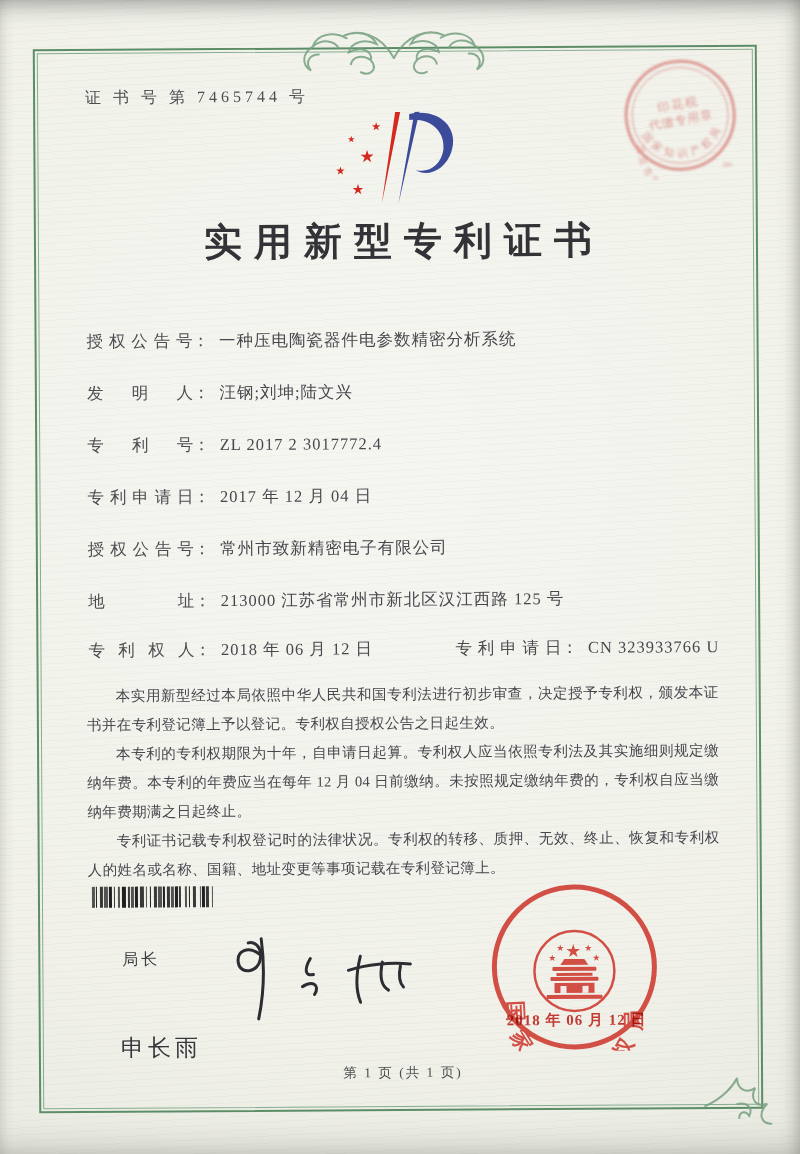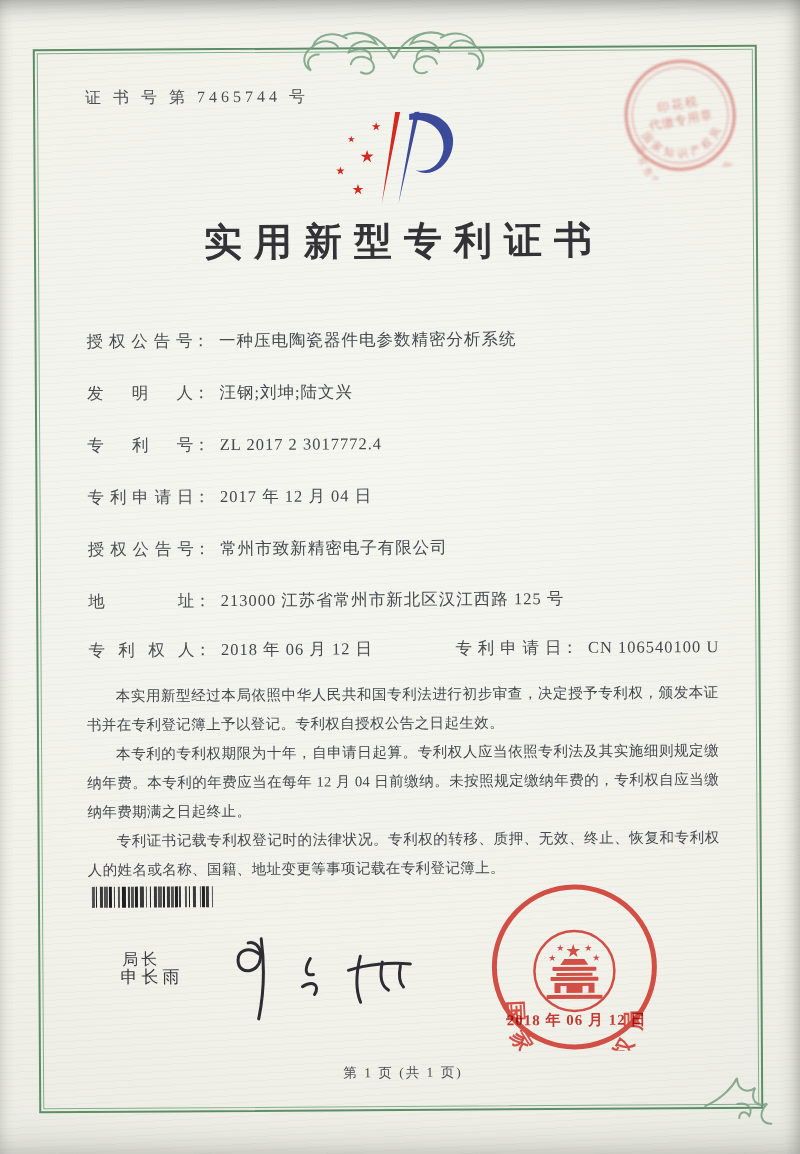--- a/index.html
+++ b/index.html
@@ -32,21 +32,21 @@
   .fvalue{letter-spacing:1px;}
   .grant-pair2{position:absolute;left:367px;top:0;}
   .paras{position:absolute;left:86px;top:680px;width:632px;font-size:14.5px;
     line-height:29px;color:#45474d;text-align:justify;letter-spacing:.4px;}
   .paras p{margin:0;text-indent:2em;}
   .barcode{position:absolute;left:90px;top:885px;width:220px;height:21px;
     font-size:0;white-space:nowrap;}
   .barcode span{display:inline-block;height:100%;vertical-align:top;}
   .bar{background:#1d1d1f;}
   .sig-title{position:absolute;left:120px;top:948px;font-size:16px;color:#3c3e42;letter-spacing:3px;}
-  .sig-name{position:absolute;left:118px;top:964px;font-size:17px;color:#35373b;letter-spacing:4px;}
+  .sig-name{position:absolute;left:118px;top:1031px;font-size:23px;color:#35373b;letter-spacing:4px;}
   .signature{position:absolute;left:212px;top:928px;}
   .seal{position:absolute;left:488px;top:884px;mix-blend-mode:multiply;opacity:.9;}
   .seal-date{position:absolute;left:504px;top:1012px;font-size:15px;color:#c23a31;
     letter-spacing:1px;font-weight:bold;mix-blend-mode:multiply;}
   .stamp{position:absolute;left:624px;top:58px;filter:blur(1.1px);opacity:.8;
     transform:rotate(-10deg);mix-blend-mode:multiply;}
   .footer{position:absolute;left:0;top:1064px;width:100%;text-align:center;
     font-size:13.5px;color:#4a4c4e;letter-spacing:2px;}
   svg text{font-family:"Liberation Serif","DejaVu Serif",serif;}
 </style>
@@ -108,21 +108,21 @@
         <div class="frow"><span class="flabel">专利号</span><span class="fcolon">：</span><span class="fvalue">ZL 2017 2 3017772.4</span></div>
         <div class="frow"><span class="flabel">专利申请日</span><span class="fcolon">：</span><span class="fvalue">2017 年 12 月 04 日</span></div>
         <div class="frow"><span class="flabel">授权公告号</span><span class="fcolon">：</span><span class="fvalue">常州市致新精密电子有限公司</span></div>
         <div class="frow"><span class="flabel">地址</span><span class="fcolon">：</span><span class="fvalue">213000 江苏省常州市新北区汉江西路 125 号</span></div>
       </div>
 
     <div class="fields" style="top:637px">
       <div class="frow">
         <span class="flabel">专利权人</span><span class="fcolon">：</span><span class="fvalue">2018 年 06 月 12 日</span>
         <span class="grant-pair2">
-          <span class="flabel">专利申请日</span><span class="fcolon">：</span><span class="fvalue">CN 106540100 U</span>
+          <span class="flabel">专利申请日</span><span class="fcolon">：</span><span class="fvalue">CN 323933766 U</span>
         </span>
       </div>
     </div>
 
     <div class="paras">
         <p>本实用新型经过本局依照中华人民共和国专利法进行初步审查，决定授予专利权，颁发本证书并在专利登记簿上予以登记。专利权自授权公告之日起生效。</p>
         <p>本专利的专利权期限为十年，自申请日起算。专利权人应当依照专利法及其实施细则规定缴纳年费。本专利的年费应当在每年 12 月 04 日前缴纳。未按照规定缴纳年费的，专利权自应当缴纳年费期满之日起终止。</p>
         <p>专利证书记载专利权登记时的法律状况。专利权的转移、质押、无效、终止、恢复和专利权人的姓名或名称、国籍、地址变更等事项记载在专利登记簿上。</p>
       </div>
 

